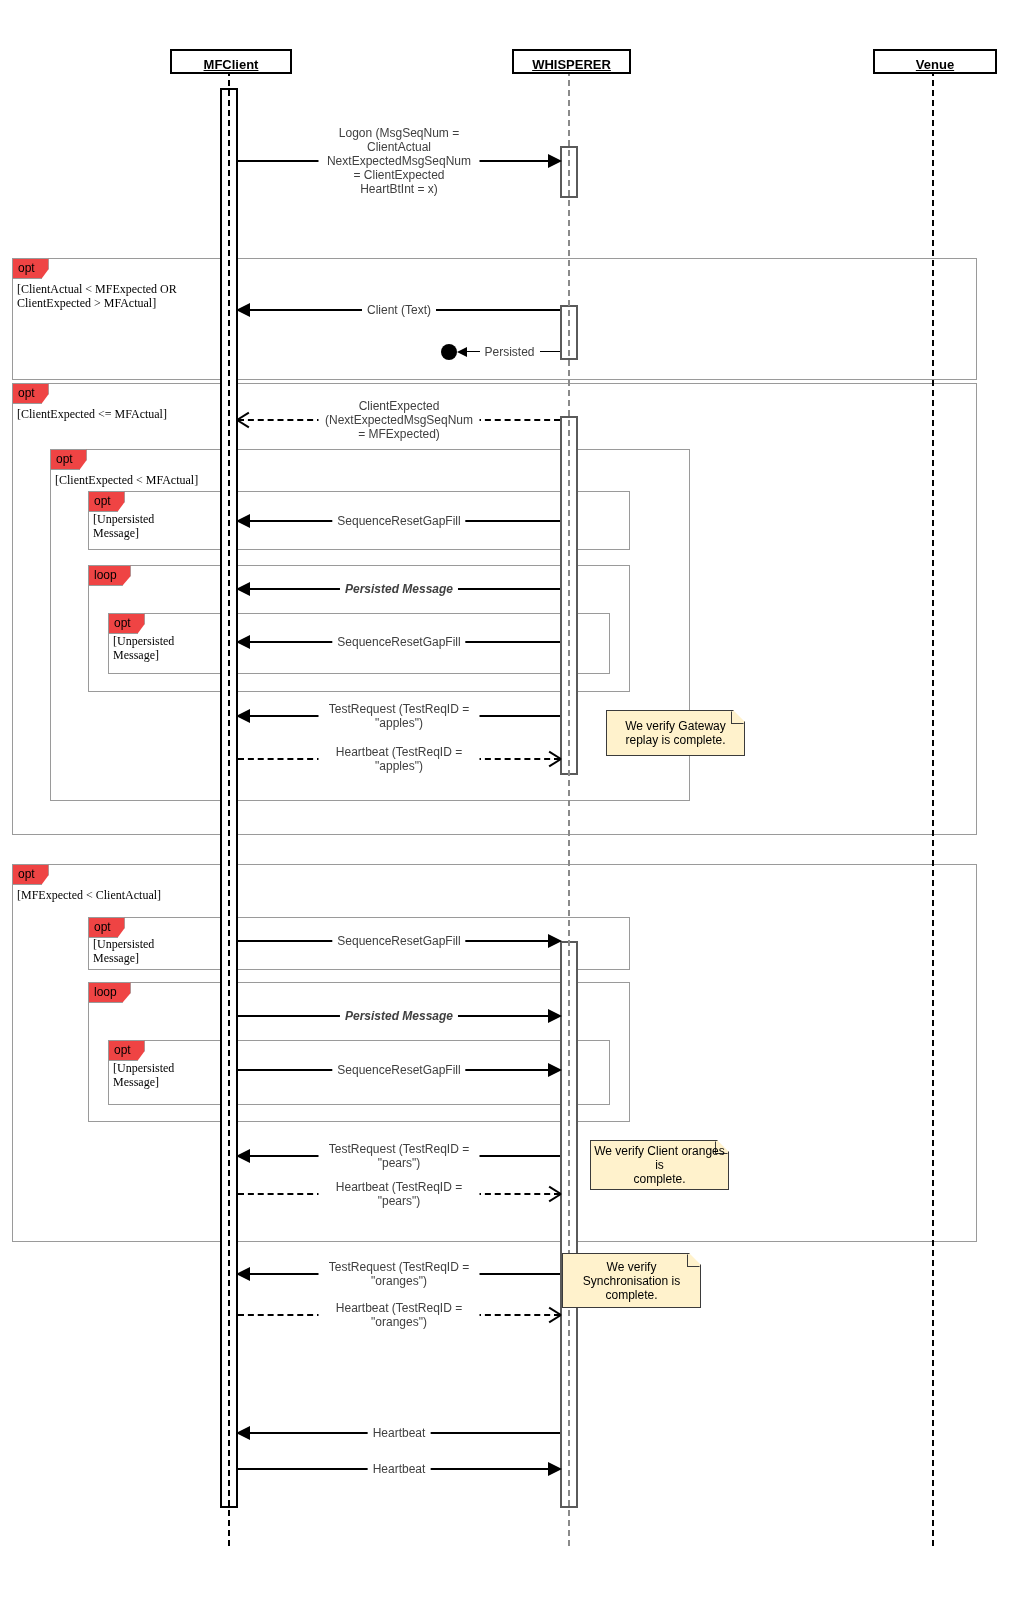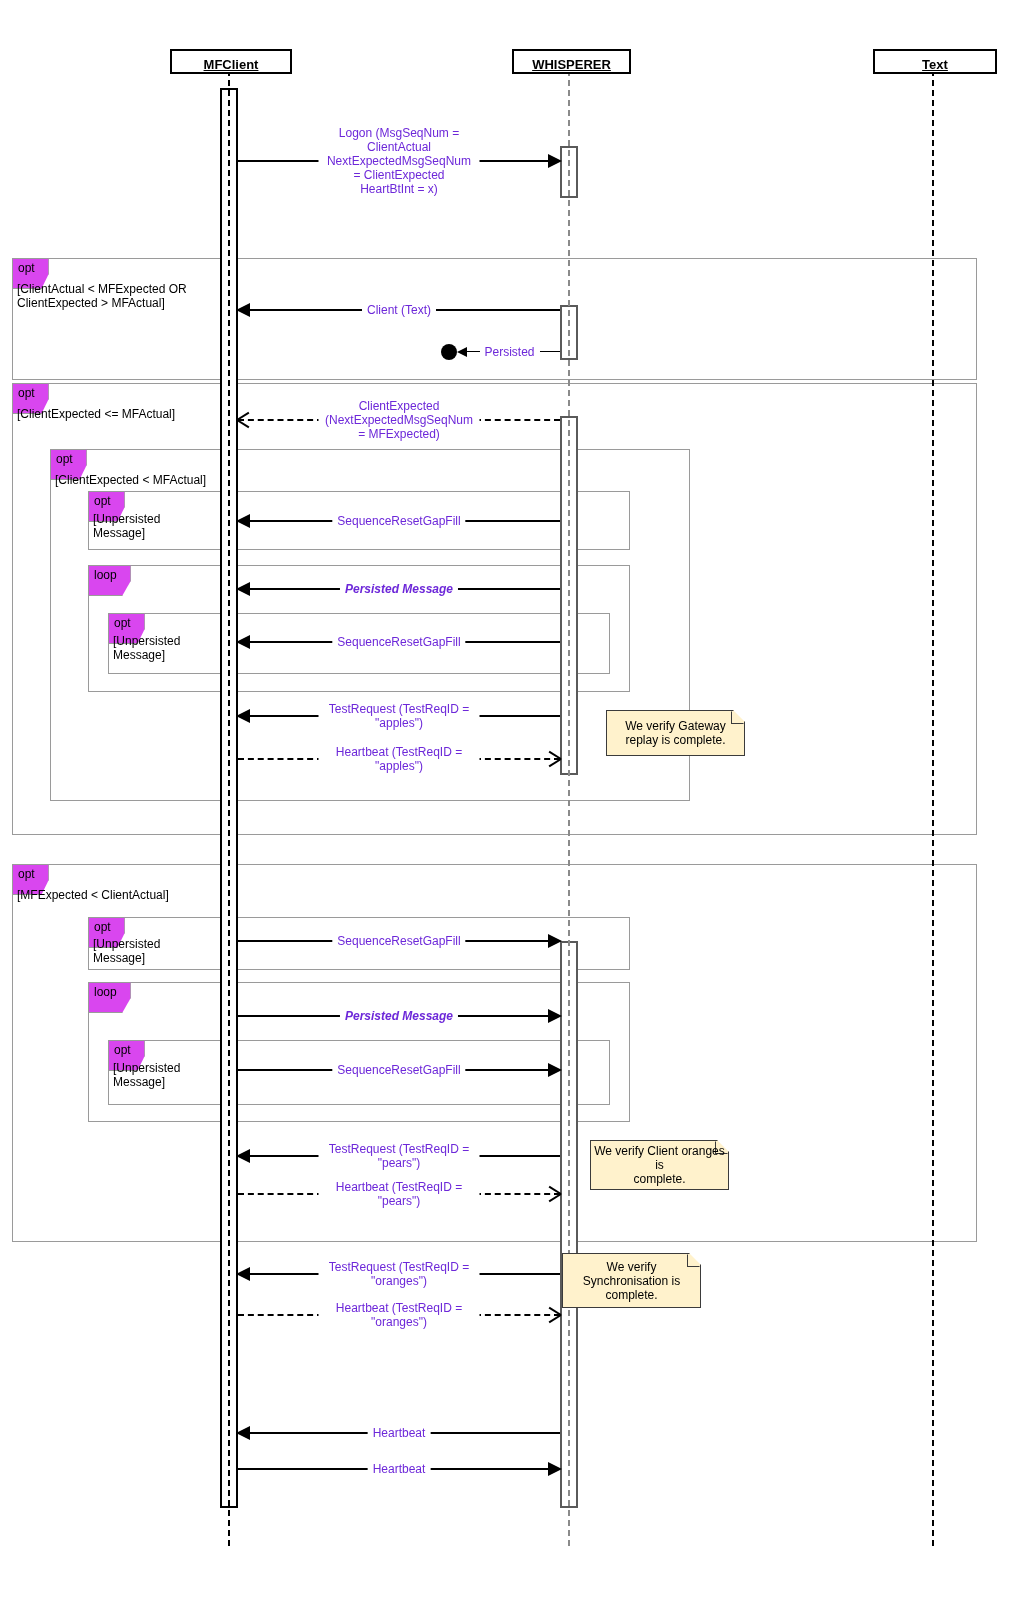--- a/index.html
+++ b/index.html
@@ -1,24 +1,24 @@
 <!DOCTYPE html>
 <html><head>
 <meta charset="utf-8">
 <style>
   html,body{margin:0;padding:0;background:#fff;}
   body{width:1014px;height:1598px;font-family:"Liberation Sans",sans-serif;}
   .canvas{position:relative;width:1014px;height:1598px;background:#fff;overflow:hidden;}
 
   
   .frame{position:absolute;border:1px solid #9a9a9a;z-index:1;}
-  .ftab{position:absolute;top:-1px;left:-1px;height:19px;background:#d946ef;border:1px solid #9a9a9a;
-        font-size:12px;line-height:18px;padding:0 13px 10px 5px;color:#000;
+  .ftab{position:absolute;top:-1px;left:-1px;height:19px;background:#ef4444;border:1px solid #9a9a9a;
+        font-size:12px;line-height:18px;padding:0 13px 0 5px;color:#000;
         clip-path:polygon(0 0,100% 0,100% 52%,80% 100%,0 100%);}
-  .guard{position:absolute;left:4px;top:23px;font-size:12px;line-height:14px;white-space:pre-line;color:#000;z-index:2;}
+  .guard{position:absolute;left:4px;top:23px;font-size:12px;line-height:14px;white-space:pre-line;color:#000;z-index:2;font-family:Liberation Serif, serif;}
 
   
   .actor{position:absolute;top:49px;height:21px;background:#fff;border:2px solid #000;z-index:7;
          display:flex;align-items:flex-end;justify-content:center;}
   .actor span{font-size:13px;font-weight:bold;text-decoration:underline;}
 
   
   .lifeline{position:absolute;top:70px;height:1476px;width:0;border-left:2px dashed #000;z-index:3;}
   .lifeline.gray{border-left-color:#8a8a8a;}
 
@@ -26,21 +26,21 @@
   .bar{position:absolute;width:14px;background:#fff;border:2px solid #000;z-index:2;}
   .bar.wh{border-color:#5a5a5a;}
 
   
   .msg{position:absolute;height:0;z-index:5;}
   .mline{position:absolute;left:0;right:0;top:-1px;height:0;}
   .mline.solid{border-top:2px solid #000;}
   .mline.dashed{border-top:2px dashed #000;}
   .mline.thin{border-top:1px solid #000;}
   .mlbl{position:absolute;left:50%;top:0;transform:translate(-50%,-50%);background:#fff;
-        padding:0 5px;font-size:12px;line-height:14px;white-space:pre-line;text-align:center;color:#6d28d9;}
+        padding:0 5px;font-size:12px;line-height:14px;white-space:pre-line;text-align:center;color:#404040;}
   .mlbl.italic{font-style:italic;font-weight:bold;}
   .head-filled-left{position:absolute;left:-2px;top:-7px;width:0;height:0;
         border:7px solid transparent;border-left:0;border-right:14px solid #000;}
   .head-filled-left.small{top:-5px;border-width:5px;border-left:0;border-right:10px solid #000;}
   .head-filled-right{position:absolute;right:-2px;top:-7px;width:0;height:0;
         border:7px solid transparent;border-right:0;border-left:14px solid #000;}
   .head-open-left{position:absolute;left:0;top:0;width:0;height:0;}
   .head-open-left::before,.head-open-left::after{content:"";position:absolute;left:-1px;top:-1px;
         width:14px;height:2px;background:#000;transform-origin:0 50%;}
   .head-open-left::before{transform:rotate(32deg);}
@@ -130,21 +130,21 @@
   <div class="lifeline gray" style="left:568px"></div>
   <div class="lifeline" style="left:932px"></div>
 
   <div class="actor" style="left:170px;width:118px">
     <span>MFClient</span>
   </div>
   <div class="actor" style="left:512px;width:115px">
     <span>WHISPERER</span>
   </div>
   <div class="actor" style="left:873px;width:120px">
-    <span>Text</span>
+    <span>Venue</span>
   </div>
 
   <div class="msg" style="left:238px;top:161px;width:322px">
     <div class="mline solid"></div>
     <div class="head-filled-right"></div>
     <div class="mlbl">Logon (MsgSeqNum = ClientActual
 NextExpectedMsgSeqNum = ClientExpected
 HeartBtInt = x)</div>
   </div>
 

